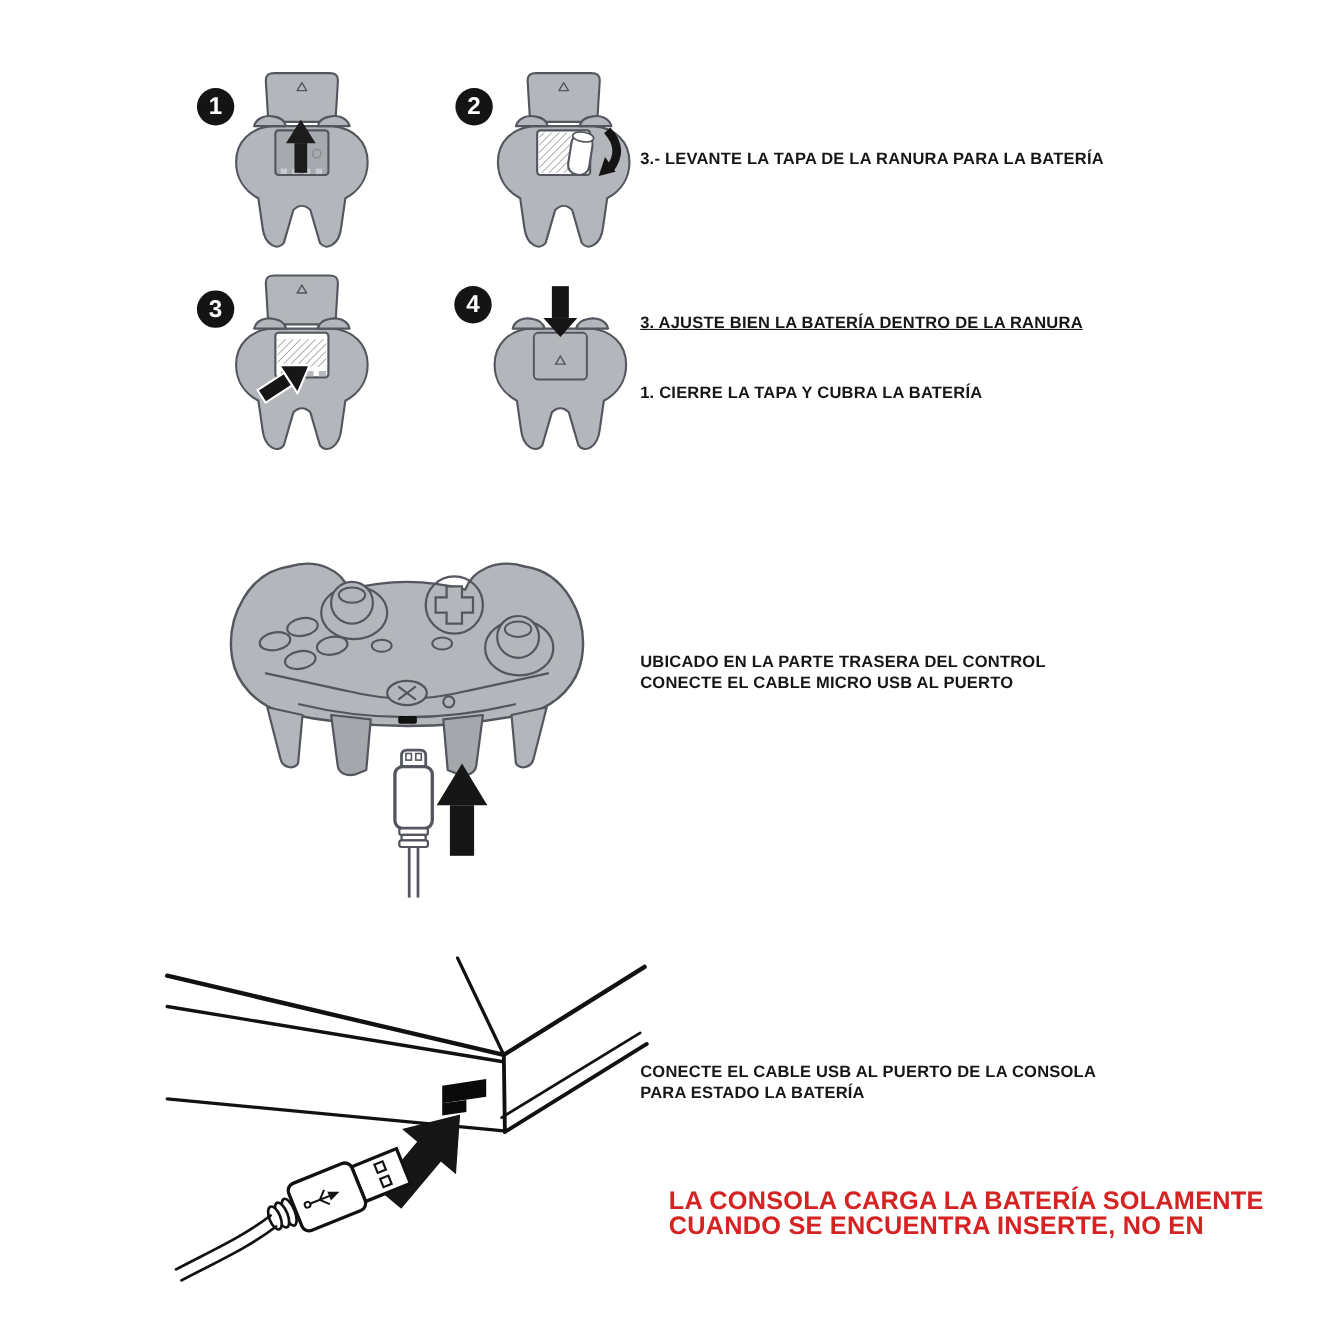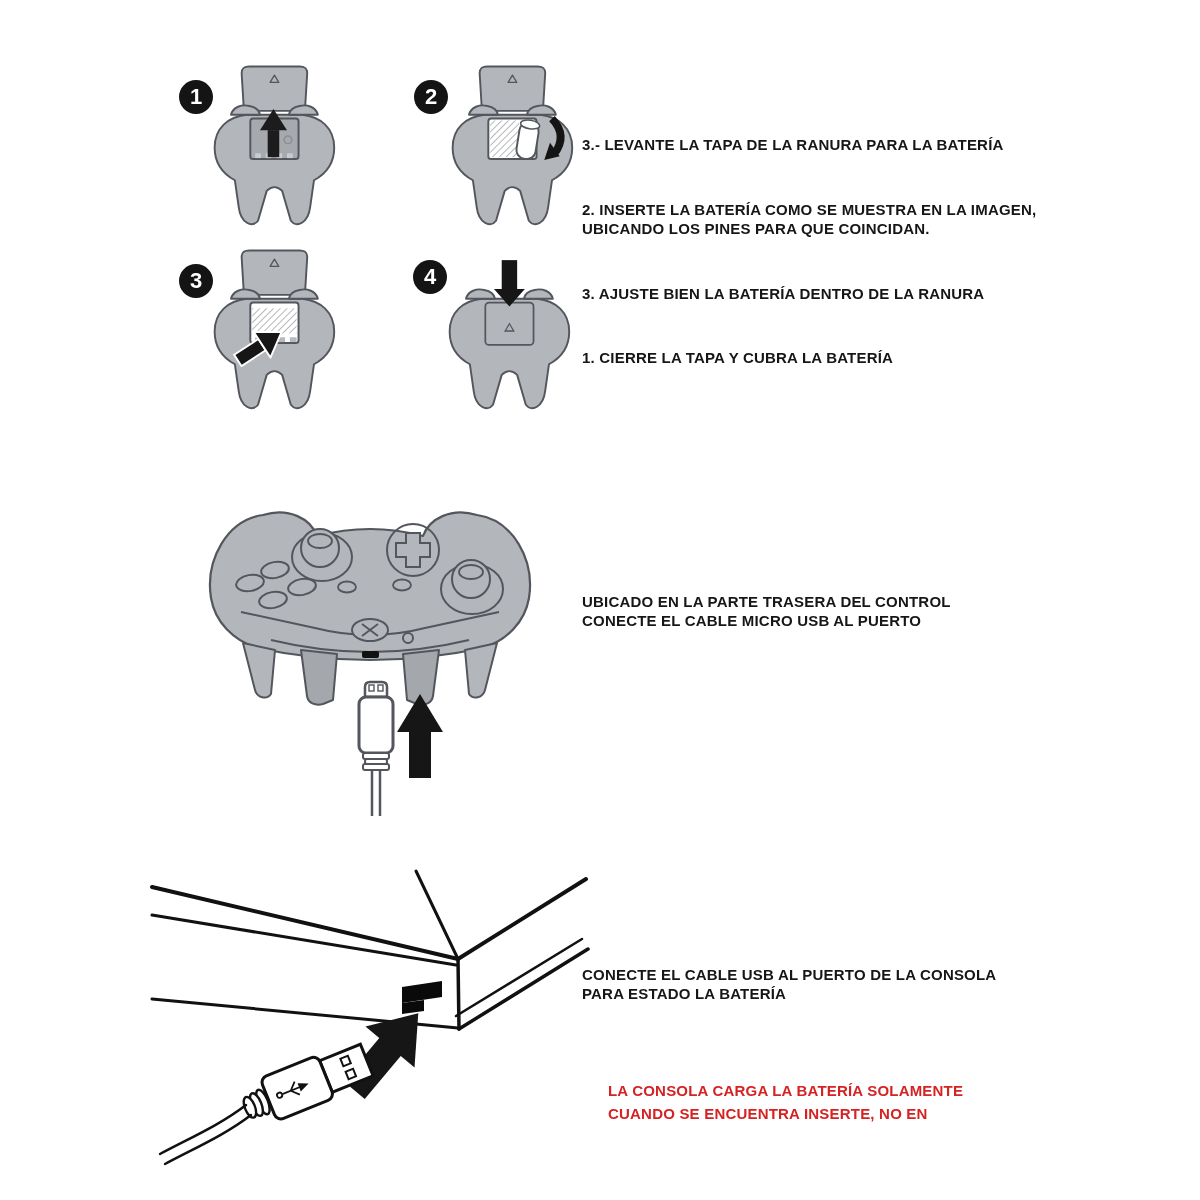--- a/index.html
+++ b/index.html
@@ -11,21 +11,21 @@
     position:absolute;width:34px;height:34px;border-radius:50%;
     background:#141414;color:#fff;font-weight:bold;font-size:22px;
     display:flex;align-items:center;justify-content:center;line-height:1;
   }
   .txt{
     position:absolute;color:#161616;font-weight:bold;font-size:15px;
     line-height:19px;letter-spacing:0.2px;
   }
   .txt div{white-space:nowrap;}
   .txt.warning{
-    color:#d42322;font-size:15px;line-height:22.5px;letter-spacing:0.2px;
+    color:#d42322;font-size:23px;line-height:22.5px;letter-spacing:0.2px;
   }
   svg{position:absolute;overflow:visible;}
 </style>
 </head>
 <body>
 
 <div id="canvas">
 
   <div class="badge" style="left:179px;top:80px;">1</div>
   <div class="badge" style="left:414px;top:80px;">2</div>
@@ -234,26 +234,22 @@
     <g stroke="#111111" stroke-width="2.5" fill="none" stroke-linecap="round">
       <path d="M96,230 C70,250 40,263 10,279"></path>
       <path d="M101,240 C75,260 45,273 15,289"></path>
     </g>
   </svg>
 
   <div class="txt" style="left:582px;top:135px;">
     <div>3.- LEVANTE LA TAPA DE LA RANURA PARA LA BATERÍA</div>
   </div>
 
-  <div class="txt" style="left:582px;top:200px;">
-    <div>2. INSERTE LA BATERÍA COMO SE MUESTRA EN LA IMAGEN,</div>
-    <div>UBICANDO LOS PINES PARA QUE COINCIDAN.</div>
-  </div>
-
-  <div class="txt" style="left:582px;top:284px;">
+
+  <div class="txt" style="left:582px;top:284px;text-decoration:underline;">
     <div>3. AJUSTE BIEN LA BATERÍA DENTRO DE LA RANURA</div>
   </div>
 
   <div class="txt" style="left:582px;top:348px;">
     <div>1. CIERRE LA TAPA Y CUBRA LA BATERÍA</div>
   </div>
 
   <div class="txt" style="left:582px;top:592px;">
     <div>UBICADO EN LA PARTE TRASERA DEL CONTROL</div>
     <div>CONECTE EL CABLE MICRO USB AL PUERTO</div>

